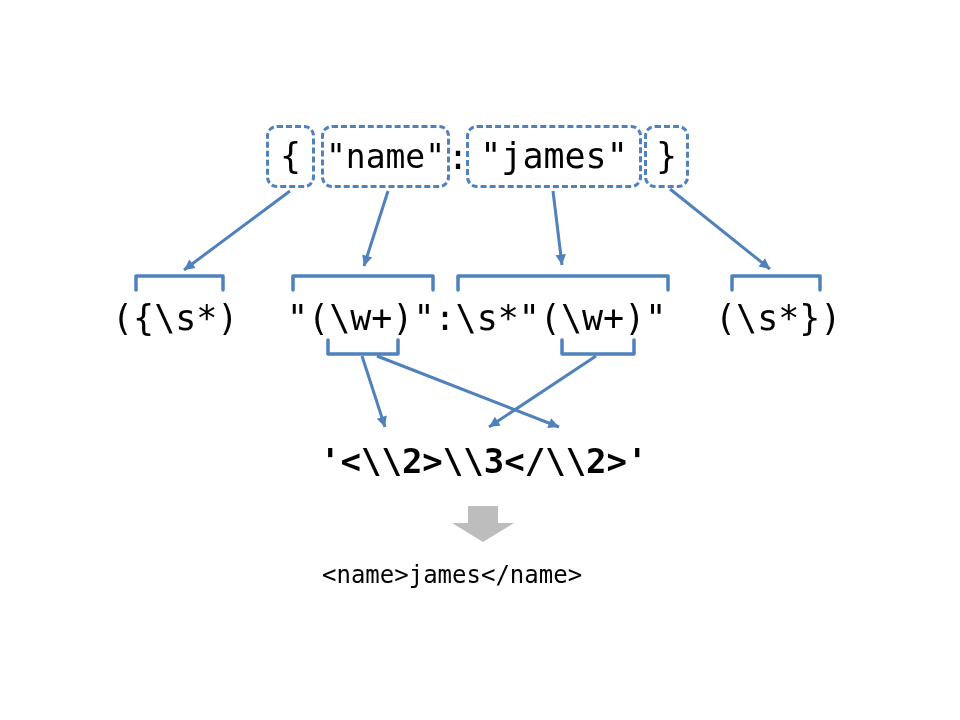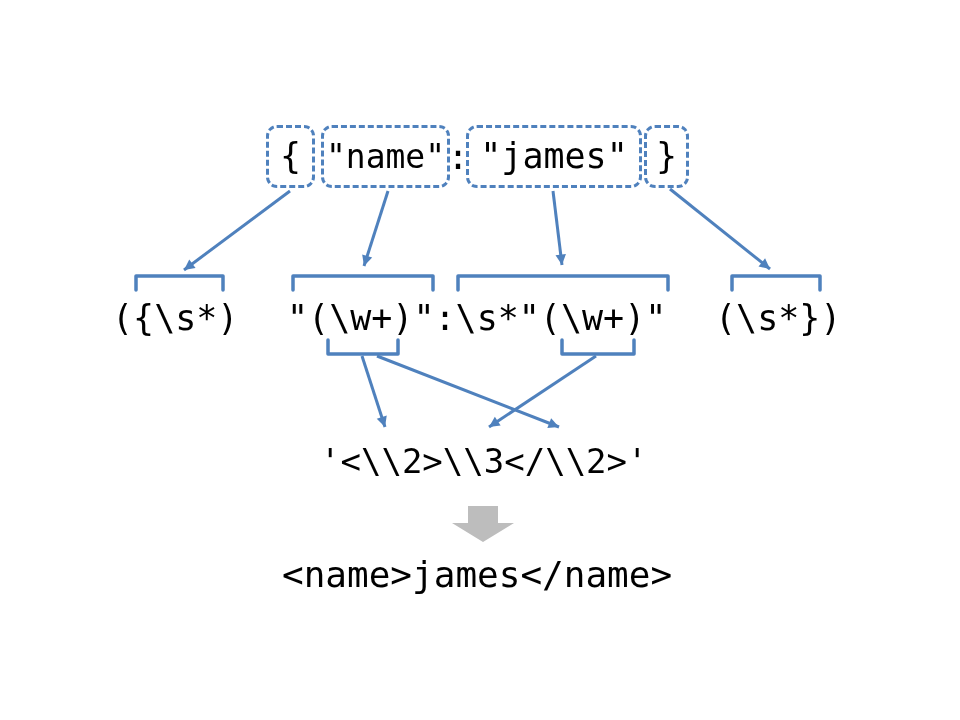--- a/index.html
+++ b/index.html
@@ -28,21 +28,21 @@
     position:absolute; top:125px; height:63px;
     display:flex; align-items:center; justify-content:center;
     font-size:35px;
   }
 
   
   .regex-seg { top:296px; font-size:35px; line-height:44px; }
 
   
   .repl   { top:438px; font-size:34px; line-height:46px; }
-  .result { top:550px; font-size:36px; line-height:50px; }
+  .result { top:550px; font-size:24px; line-height:50px;margin-left:40px; }
 
   svg .wire { stroke:var(--accent); stroke-width:3; fill:none; }
   svg .bracket { stroke:var(--accent); stroke-width:3.5; fill:none;
                  stroke-linejoin:round; stroke-linecap:round; }
   svg .blockarrow { fill:var(--arrowgray); }
 </style>
 </head>
 <body>
 
 <div class="canvas">
@@ -85,17 +85,17 @@
     <span>"james"</span>
   </div>
   <div class="tokbox" style="left:644px; width:45px;">
     <span>}</span>
   </div>
 
   <div class="code regex-seg" style="left:112px;">({\s*)</div>
   <div class="code regex-seg" style="left:287px;">"(\w+)":\s*"(\w+)"</div>
   <div class="code regex-seg" style="left:715px;">(\s*})</div>
 
-  <div class="code repl" style="left:320px;">'&lt;\\2&gt;\\3&lt;/\\2&gt;'</div>
+  <div class="code repl" style="left:320px;font-weight:bold;">'&lt;\\2&gt;\\3&lt;/\\2&gt;'</div>
 
   <div class="code result" style="left:282px;">&lt;name&gt;james&lt;/name&gt;</div>
 
 </div>
 
 </body></html>

